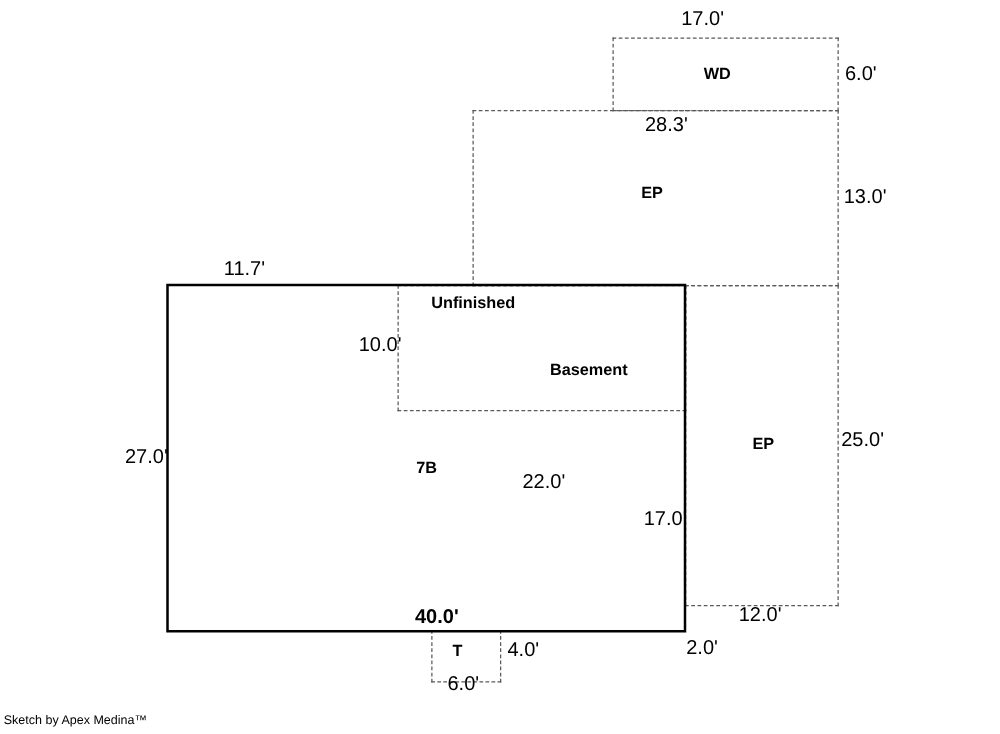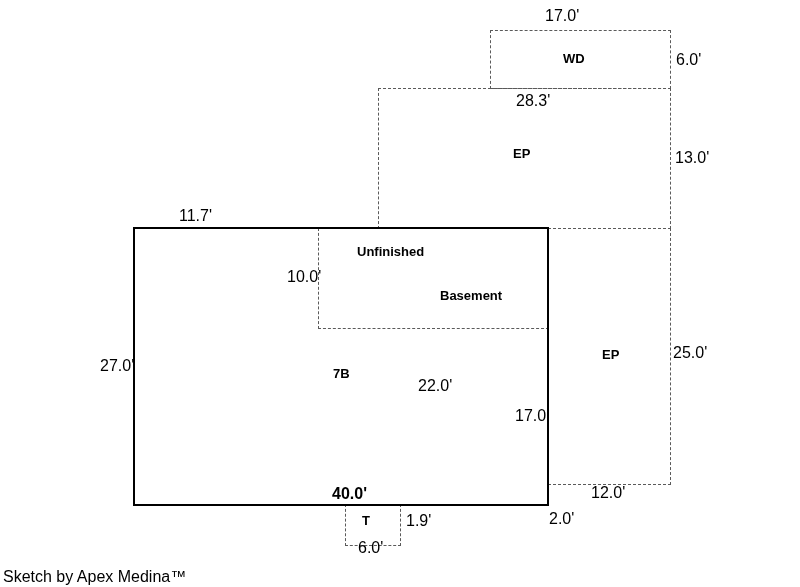--- a/index.html
+++ b/index.html
@@ -36,21 +36,21 @@
     z-index: 10;
   }
   .room {
     font-weight: bold;
     font-size: 13px;
   }
   .credit {
     position: absolute;
     left: 3px;
     top: 571px;
-    font-size: 16px;
+    font-size: 10px;
     line-height: 12px;
     z-index: 10;
     white-space: nowrap;
   }
 </style>
 </head>
 <body>
 
 <div class="sketch">
 
@@ -63,21 +63,21 @@
   <div class="rect dashed" style="left:548px; top:228px; width:123px; height:257px;"></div>
 
   <div class="rect dashed" style="left:345px; top:504px; width:56px; height:42px;"></div>
 
   <div class="rect solid" style="left:133px; top:227px; width:416px; height:279px;"></div>
 
   <div class="lbl room" style="left:563px; top:52px;">WD</div>
 
   <div class="lbl room" style="left:513px; top:147px;">EP</div>
 
-  <div class="lbl room" style="left:345px; top:245px;margin-left:12px;">Unfinished</div>
+  <div class="lbl room" style="left:345px; top:235px;">Unfinished</div>
 
   <div class="lbl room" style="left:440px; top:289px;">Basement</div>
 
   <div class="lbl room" style="left:333px; top:367px;">7B</div>
 
   <div class="lbl room" style="left:602px; top:348px;">EP</div>
 
   <div class="lbl room" style="left:362px; top:514px;">T</div>
 
   <div class="lbl" style="left:545px; top:9px;">17.0'</div>
@@ -99,19 +99,19 @@
   <div class="lbl" style="left:673px; top:346px;">25.0'</div>
 
   <div class="lbl" style="left:515px; top:409px;">17.0'</div>
 
   <div class="lbl" style="left:332px; top:487px;font-weight:bold;">40.0'</div>
 
   <div class="lbl" style="left:549px; top:512px;">2.0'</div>
 
   <div class="lbl" style="left:591px; top:486px;">12.0'</div>
 
-  <div class="lbl" style="left:406px; top:514px;">1.9'</div>
+  <div class="lbl" style="left:406px; top:514px;">4.0'</div>
 
   <div class="lbl" style="left:358px; top:541px;">6.0'</div>
 
   <div class="credit">Sketch by Apex Medina™</div>
 
 </div>
 
 </body></html>

